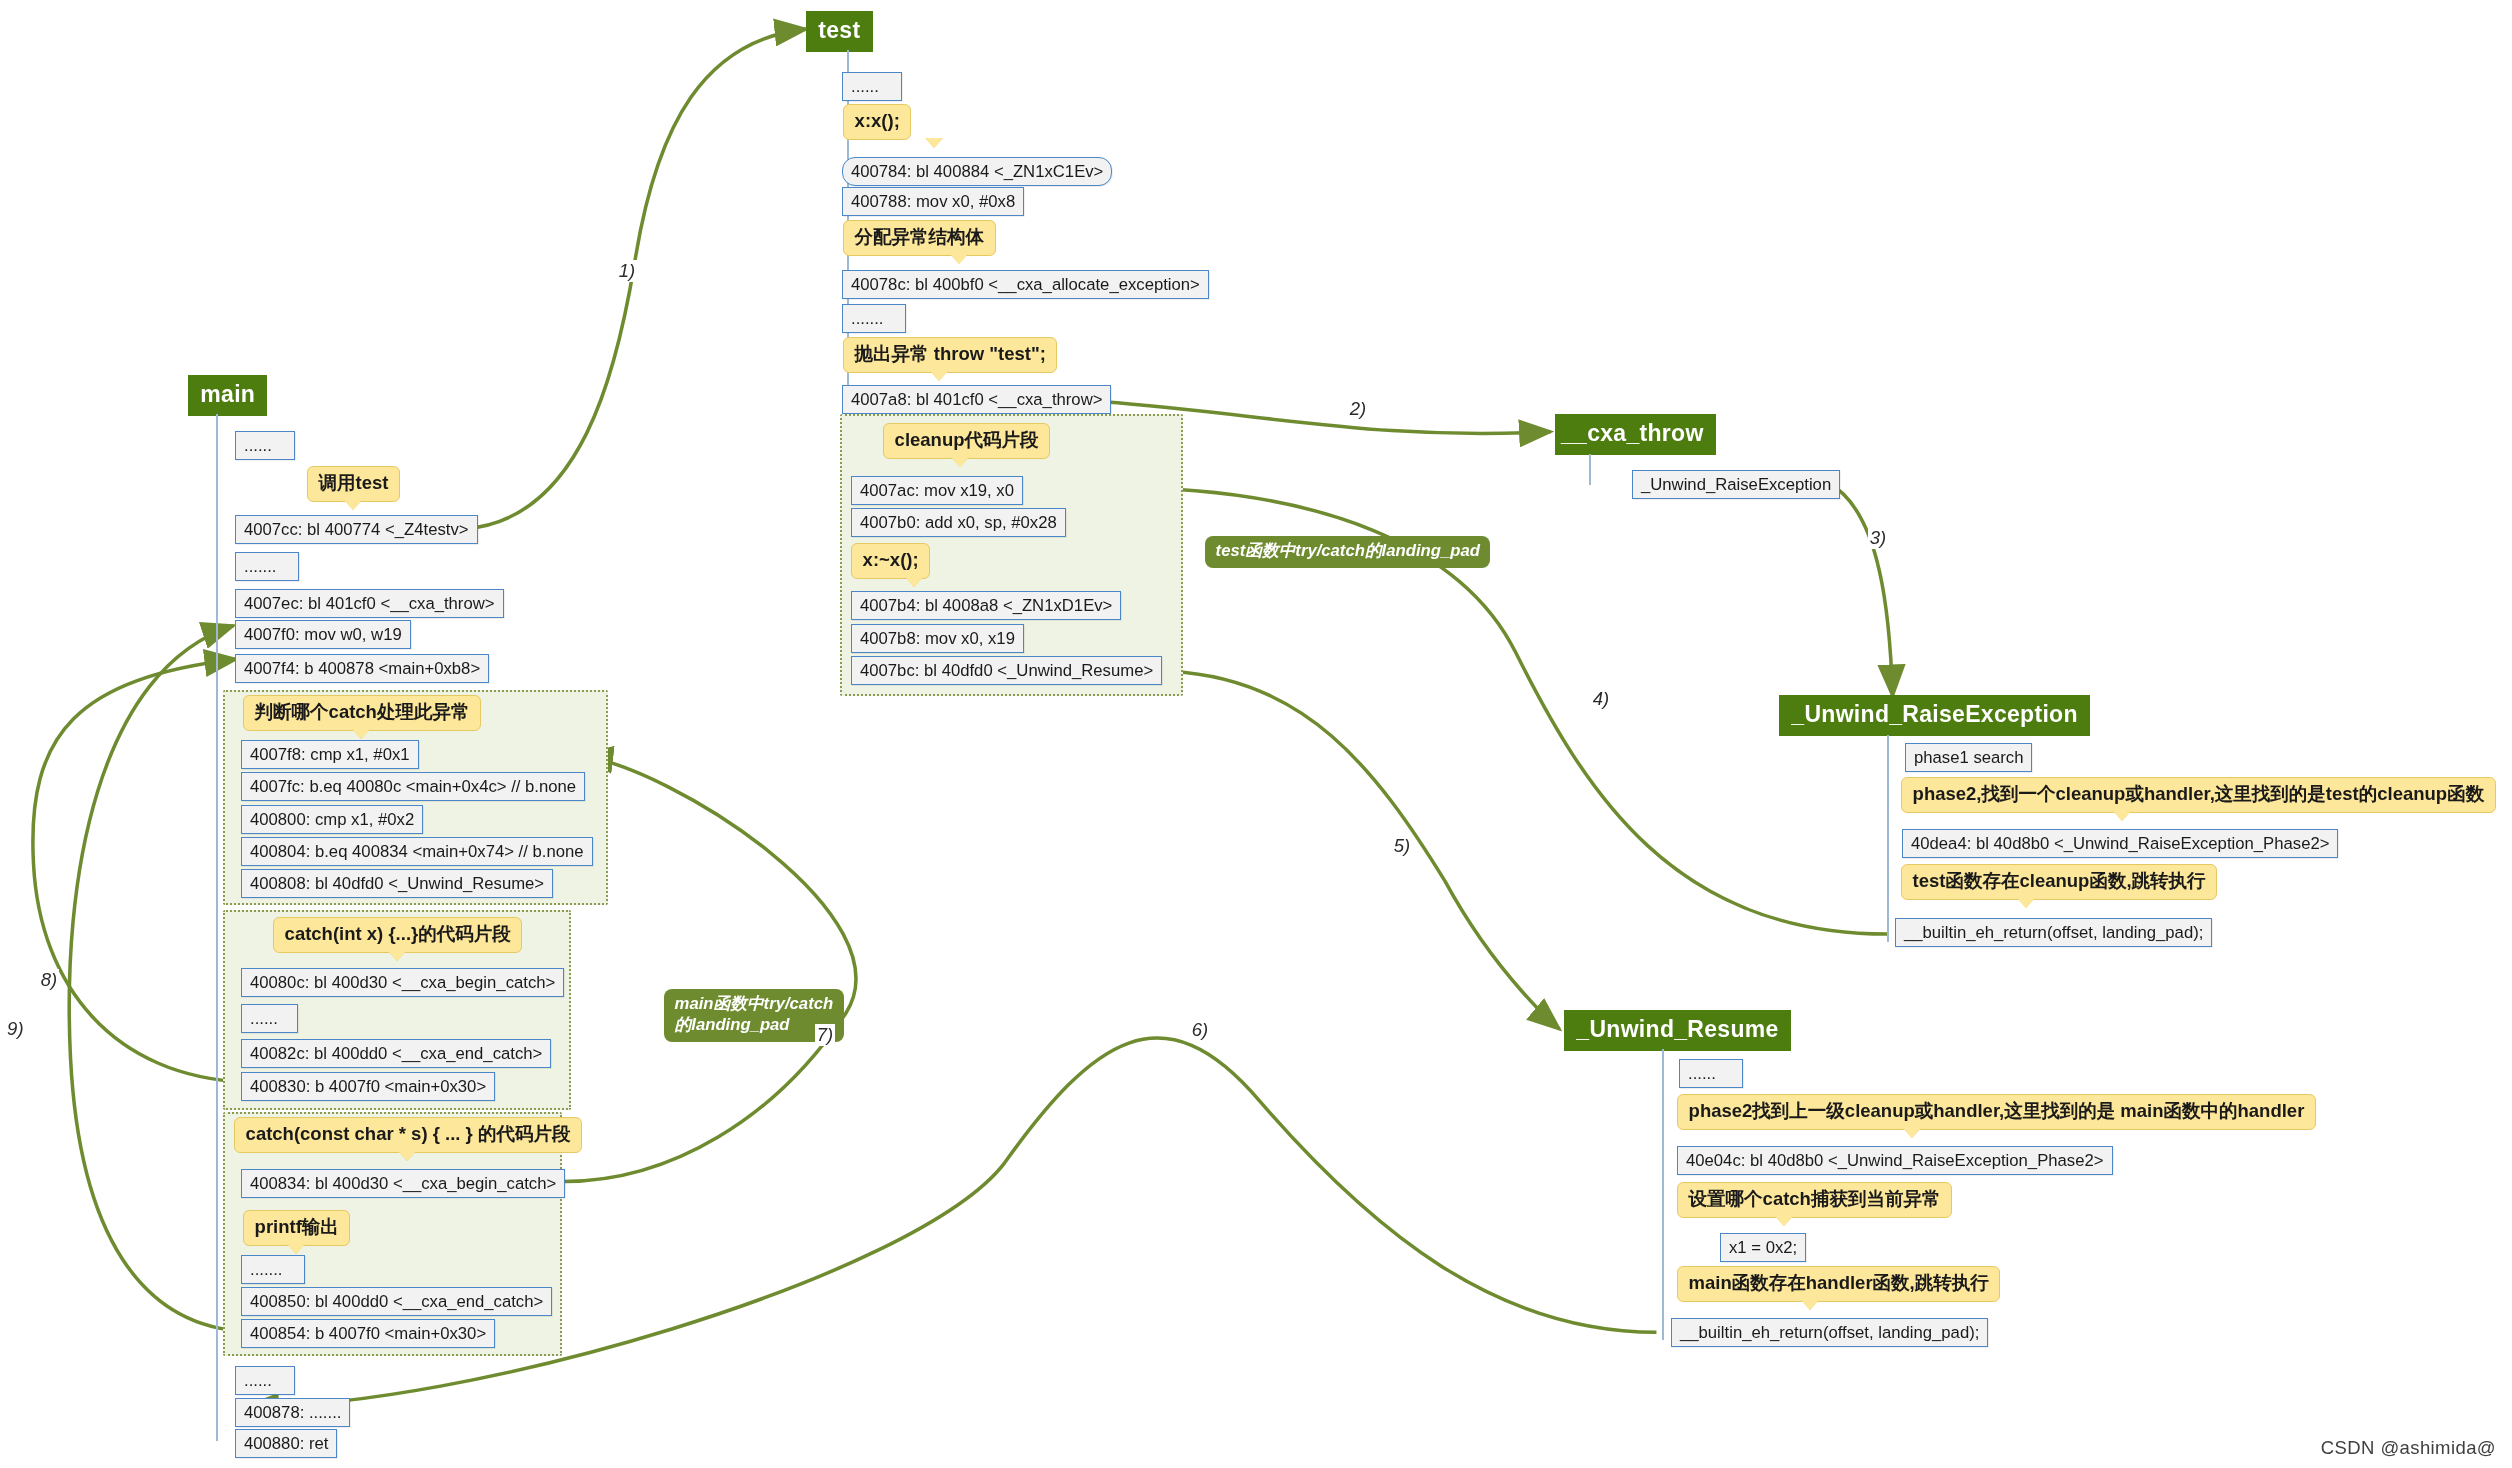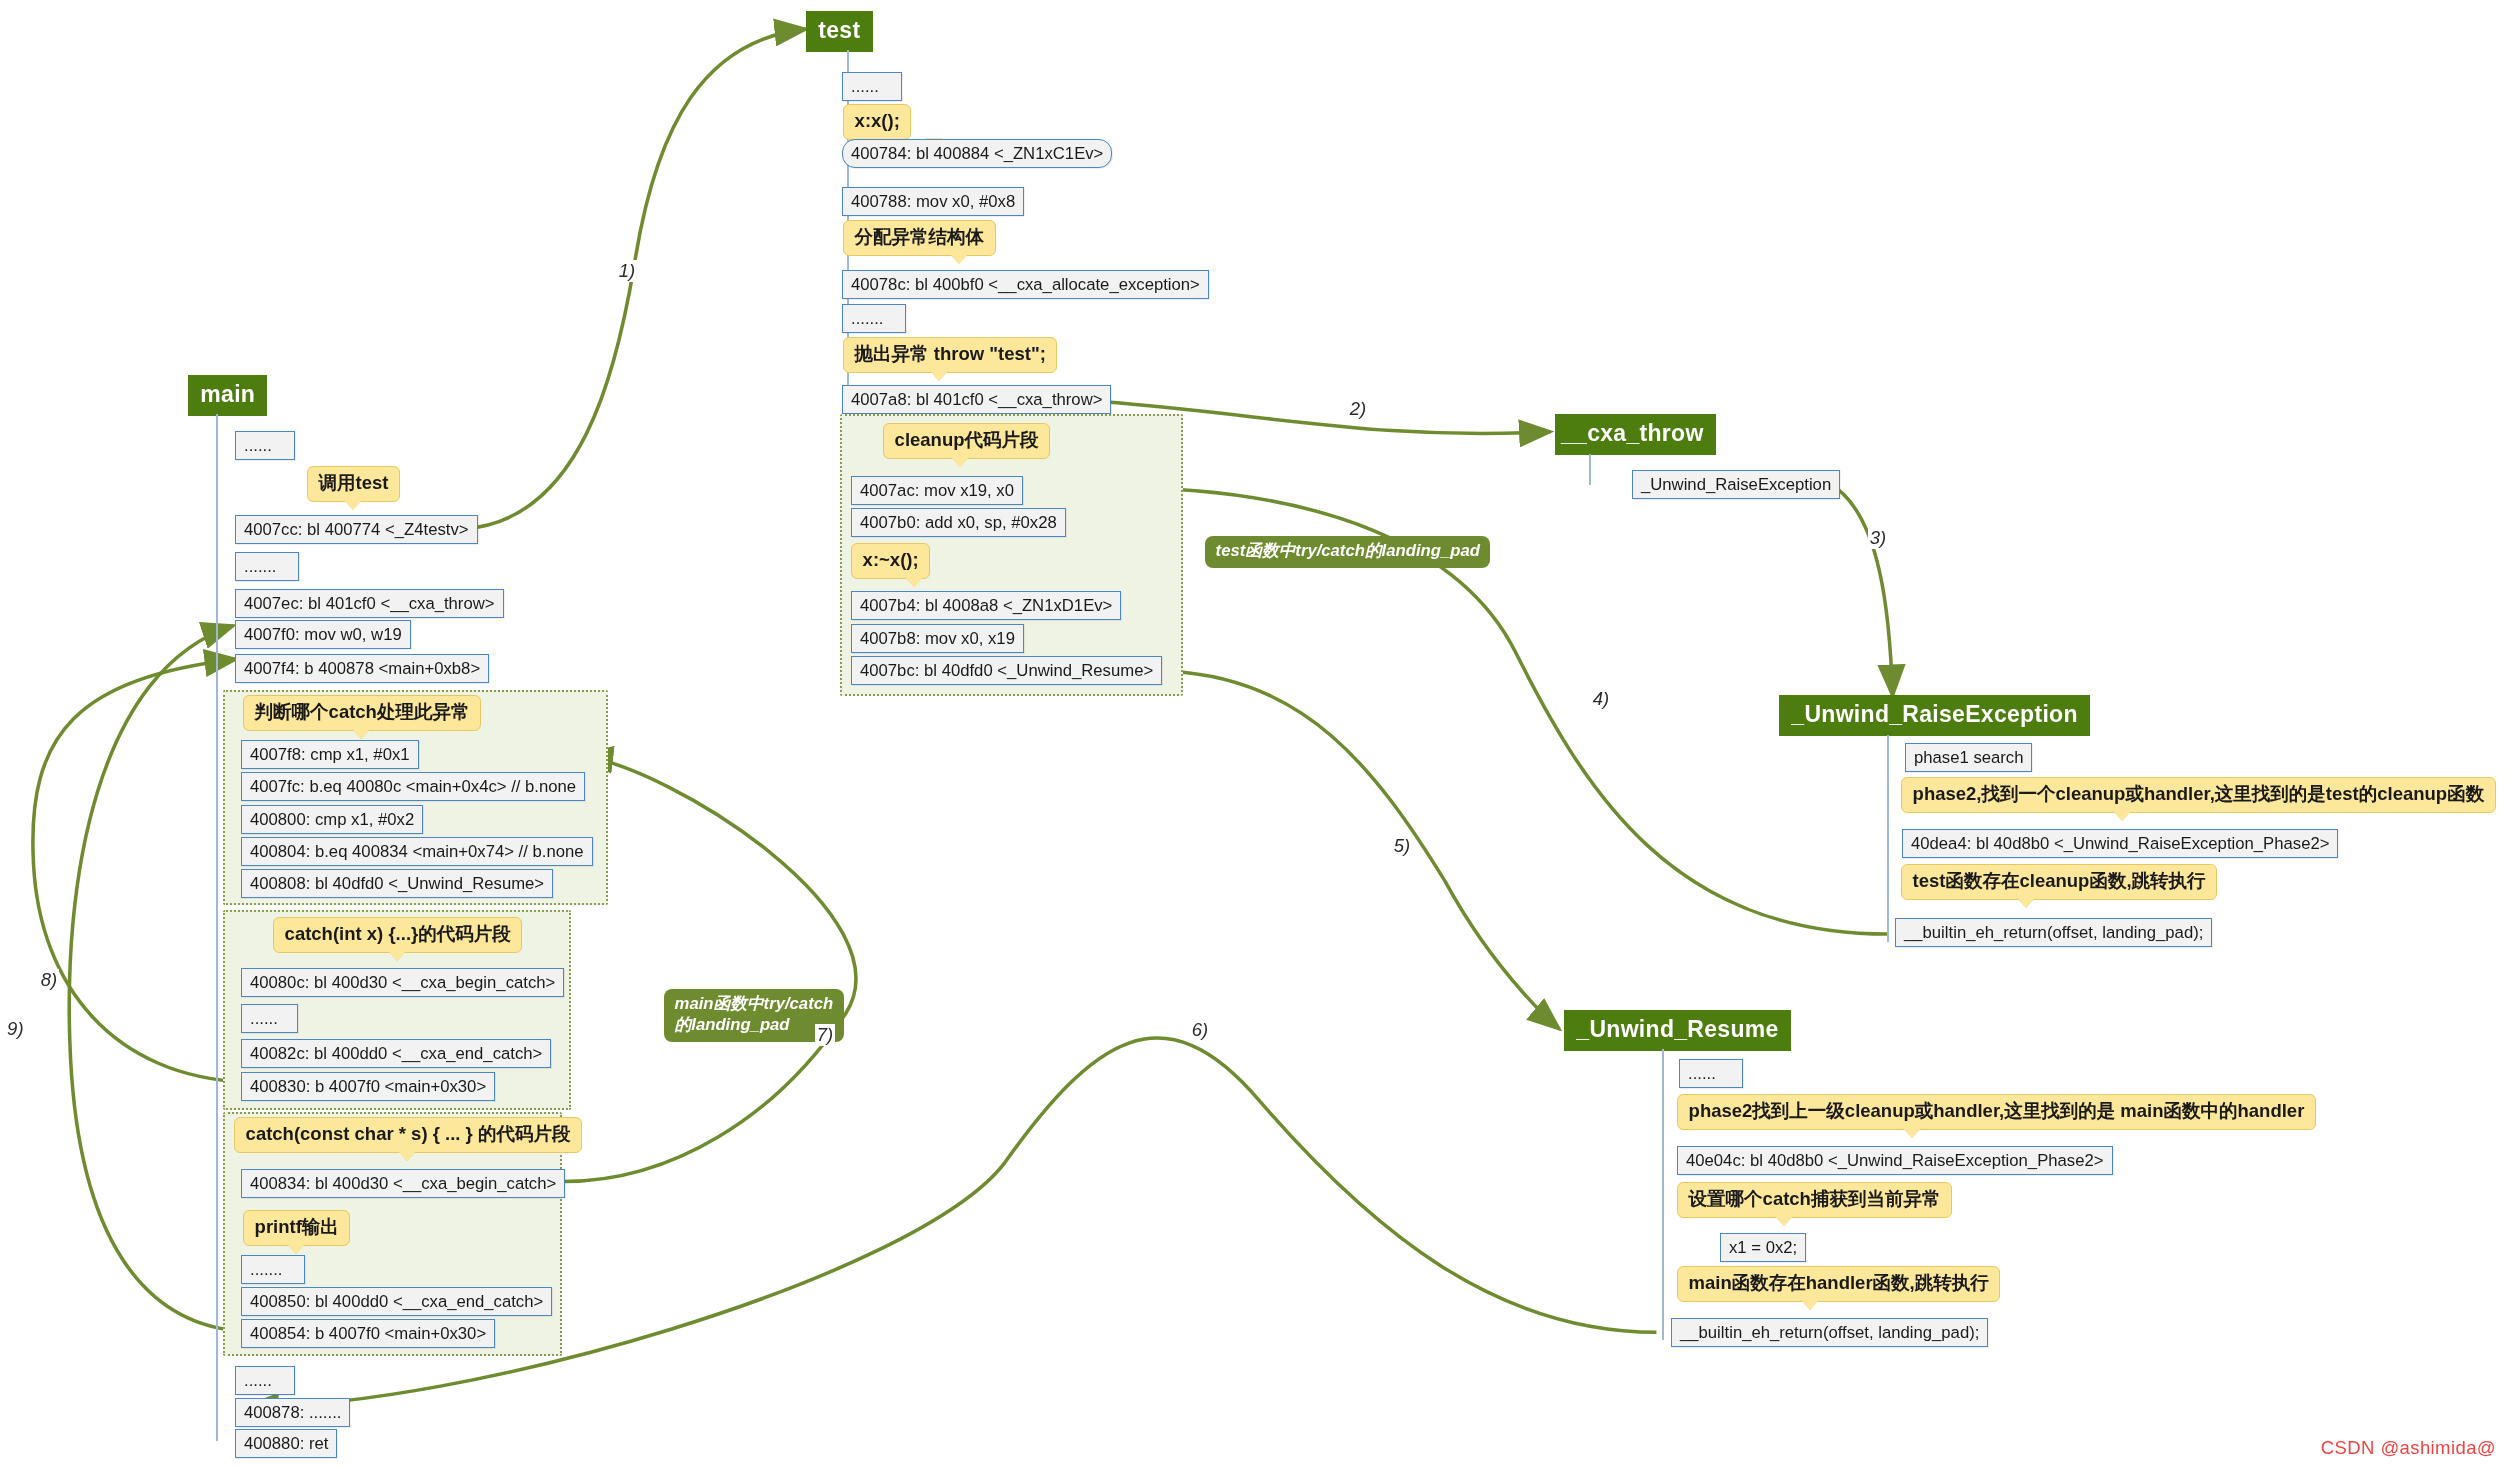--- a/index.html
+++ b/index.html
@@ -54,21 +54,21 @@
   
   .spine{position:absolute;width:1.8px;background:#9fb8d6;}
 
   
   .elabel{
     position:absolute;font-style:italic;font-size:18.5px;color:#2b2b2b;
     background:#ffffff;padding:0 1.8px;
   }
 
   .watermark{
-    position:absolute;right:16px;bottom:8.8px;color:#ef4444;
+    position:absolute;right:16px;bottom:8.8px;color:#404040;
     font-size:18.5px;letter-spacing:0.4px;
   }
 </style>
 </head>
 <body>
 
 <div id="canvas">
 
   <svg class="edges" viewBox="0 0 2851 1666">
     <defs>
@@ -148,21 +148,21 @@
 
   <div class="olive wrap" style="left:664px;top:989px;">main函数中try/catch的landing_pad</div>
 
   <div class="fn-head" style="left:806px;top:10.6px;">test</div>
   <div class="spine" style="left:847px;top:50px;height:639px;"></div>
 
   <div class="ibox" style="left:842px;top:72px;width:42px;">......</div>
   <div class="note" style="left:843px;top:104px;">
     <span>x:x();</span><span class="tail" style="left:81px;"></span>
   </div>
-  <div class="ibox" style="left:842px;top:139px;border-radius:13px;">400784: bl   400884 &lt;_ZN1xC1Ev&gt;</div>
+  <div class="ibox" style="left:842px;top:157px;border-radius:13px;">400784: bl   400884 &lt;_ZN1xC1Ev&gt;</div>
   <div class="ibox" style="left:842px;top:187px;">400788: mov  x0, #0x8</div>
   <div class="note" style="left:843px;top:220px;">
     <span>分配异常结构体</span><span class="tail" style="left:106px;"></span>
   </div>
   <div class="ibox" style="left:842px;top:270px;">40078c: bl   400bf0 &lt;__cxa_allocate_exception&gt;</div>
   <div class="ibox" style="left:842px;top:304px;width:46px;">.......</div>
   <div class="note" style="left:843px;top:337px;">
     <span>抛出异常 throw "test";</span><span class="tail" style="left:86px;"></span>
   </div>
   <div class="ibox" style="left:842px;top:385px;">4007a8: bl   401cf0 &lt;__cxa_throw&gt;</div>

